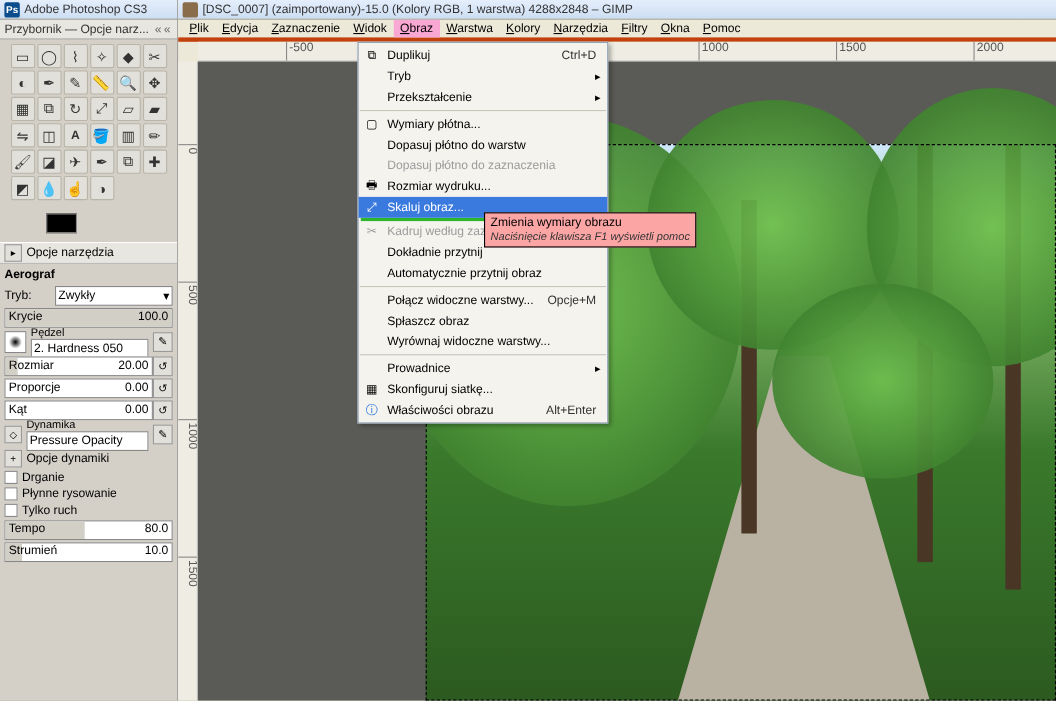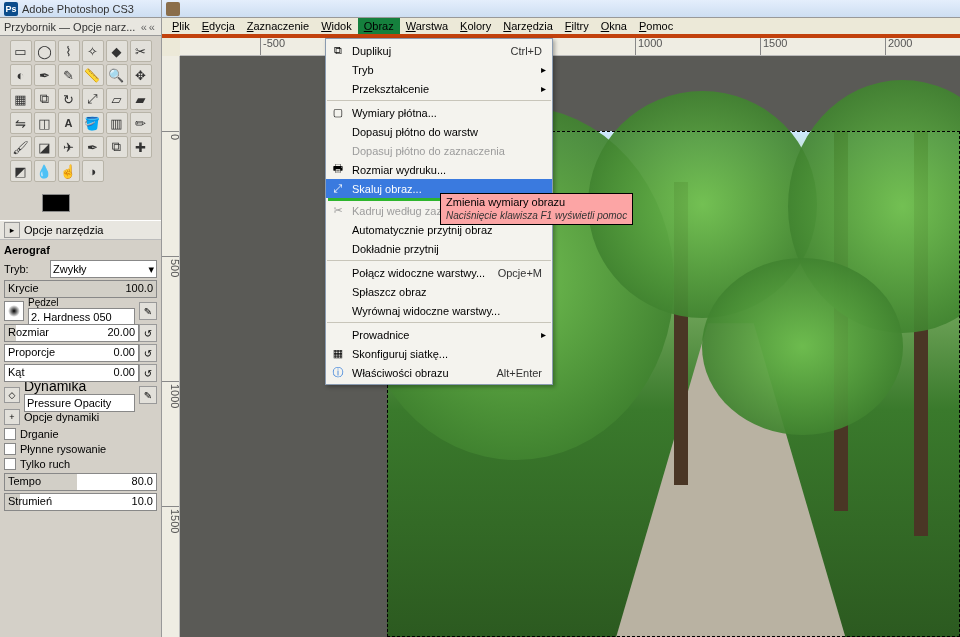--- a/index.html
+++ b/index.html
@@ -32,21 +32,21 @@
 .sq-btn { width: 18px; height: 18px; background: #e2e0da; border: 1px solid #999; display: flex; align-items: center; justify-content: center; font-size: 10px; }
 .chk-row { display: flex; align-items: center; margin: 3px 0; gap: 4px; }
 .chk { width: 12px; height: 12px; background: #fff; border: 1px solid #888; }
 .tiny-ico { width: 16px; height: 16px; background: #e2e0da; border: 1px solid #999; display: flex; align-items: center; justify-content: center; font-size: 9px; }
 .gimp-col { flex: 1; display: flex; flex-direction: column; background: #ece9d8; min-width: 0; }
 .gimp-title { height: 18px; background: linear-gradient(#e4eefc,#cddef2); display: flex; align-items: center; padding: 0 4px; border-bottom: 1px solid #999; color: #333; gap: 4px; }
 .gimp-ico { width: 14px; height: 14px; background: #8a6e4b; border-radius: 2px; }
 .menubar { height: 20px; background: #ece9d8; display: flex; align-items: center; padding: 0 4px; border-bottom: 4px solid #c2410c; }
 .menubar span { padding: 2px 6px; cursor: default; }
 .menubar span:first-letter { text-decoration: underline; }
-.menubar .open { background: #15803d; }
+.menubar .open { background: #f9a8d4; }
 .ruler-h { height: 18px; background: #efede3; border-bottom: 1px solid #bbb; position: relative; overflow: hidden; margin-left: 18px; font-size: 9px; color: #555; }
 .ruler-h .tick { position: absolute; top: 0; height: 18px; border-left: 1px solid #888; padding-left: 2px; line-height: 10px; }
 .canvas-wrap { flex: 1; display: flex; min-height: 0; }
 .ruler-v { width: 18px; background: #efede3; border-right: 1px solid #bbb; position: relative; overflow: hidden; font-size: 9px; color: #555; }
 .ruler-v .tick { position: absolute; left: 0; width: 18px; border-top: 1px solid #888; writing-mode: vertical-rl; padding-top: 2px; line-height: 10px; }
 .canvas { flex: 1; background: #5a5a56; position: relative; overflow: hidden; }
 .image { position: absolute; top: 75px; left: 207px; right: 0; bottom: 0; background: linear-gradient(180deg,#cfe8ff 0%,#a9d28a 12%,#3a7a2c 55%,#2c5a20 100%); }
 .path { position: absolute; top: 38%; left: 40%; width: 40%; height: 62%; background: #b9b2a2; clip-path: polygon(40% 0,60% 0,100% 100%,0 100%); }
 .tree { position: absolute; width: 14px; background: #4a3625; }
 .foliage { position: absolute; border-radius: 50%; background: radial-gradient(#6fbf4f,#2e6b23); opacity: .92; }
@@ -170,21 +170,21 @@
     <div class="slider-row">
       <div class="slider">
         <span class="val">0.00</span>
         <span style="position:absolute;left:3px;top:1px">Kąt</span>
       </div>
       <div class="sq-btn">↺</div>
     </div>
     <div class="brush-row">
       <div class="tiny-ico">◇</div>
       <div style="flex:1">
-        <div style="font-size:14px">Dynamika</div>
+        <div style="font-size:10px">Dynamika</div>
         <div class="brush-name">
             <span>Pressure Opacity</span>
           </div>
       </div>
       <div class="sq-btn">✎</div>
     </div>
     <div class="chk-row">
       <span class="tiny-ico">+</span>
       <span>Opcje dynamiki</span>
     </div>
@@ -213,20 +213,21 @@
         <span class="val">10.0</span>
         <span style="position:absolute;left:3px;top:1px">Strumień</span>
       </div>
     </div>
   </div>
 </div>
 
 <div class="gimp-col">
   <div class="gimp-title">
     <div class="gimp-ico"></div>
+    <span>[DSC_0007] (zaimportowany)-15.0 (Kolory RGB, 1 warstwa) 4288x2848 – GIMP</span>
   </div>
   <div class="menubar">
     <span>Plik</span>
     <span>Edycja</span>
     <span>Zaznaczenie</span>
     <span>Widok</span>
     <span class="open">Obraz</span>
     <span>Warstwa</span>
     <span>Kolory</span>
     <span>Narzędzia</span>
@@ -293,25 +294,25 @@
       </div>
     <div class="it hi">
         <span class="ico">⤢</span>
         <span>Skaluj obraz...</span>
       </div>
     <div class="green"></div>
     <div class="it disabled">
         <span class="ico">✂</span>
         <span>Kadruj według zaznaczenia</span>
       </div>
+    <div class="it no-ul">
+        <span>Dokładnie przytnij</span>
+      </div>
     <div class="it">
         <span>Automatycznie przytnij obraz</span>
-      </div>
-    <div class="it no-ul">
-        <span>Dokładnie przytnij</span>
       </div>
     <div class="sep"></div>
     <div class="it no-ul">
         <span>Połącz widoczne warstwy...</span>
         <span class="sc">Opcje+M</span>
       </div>
     <div class="it">
         <span>Spłaszcz obraz</span>
       </div>
     <div class="it no-ul">

